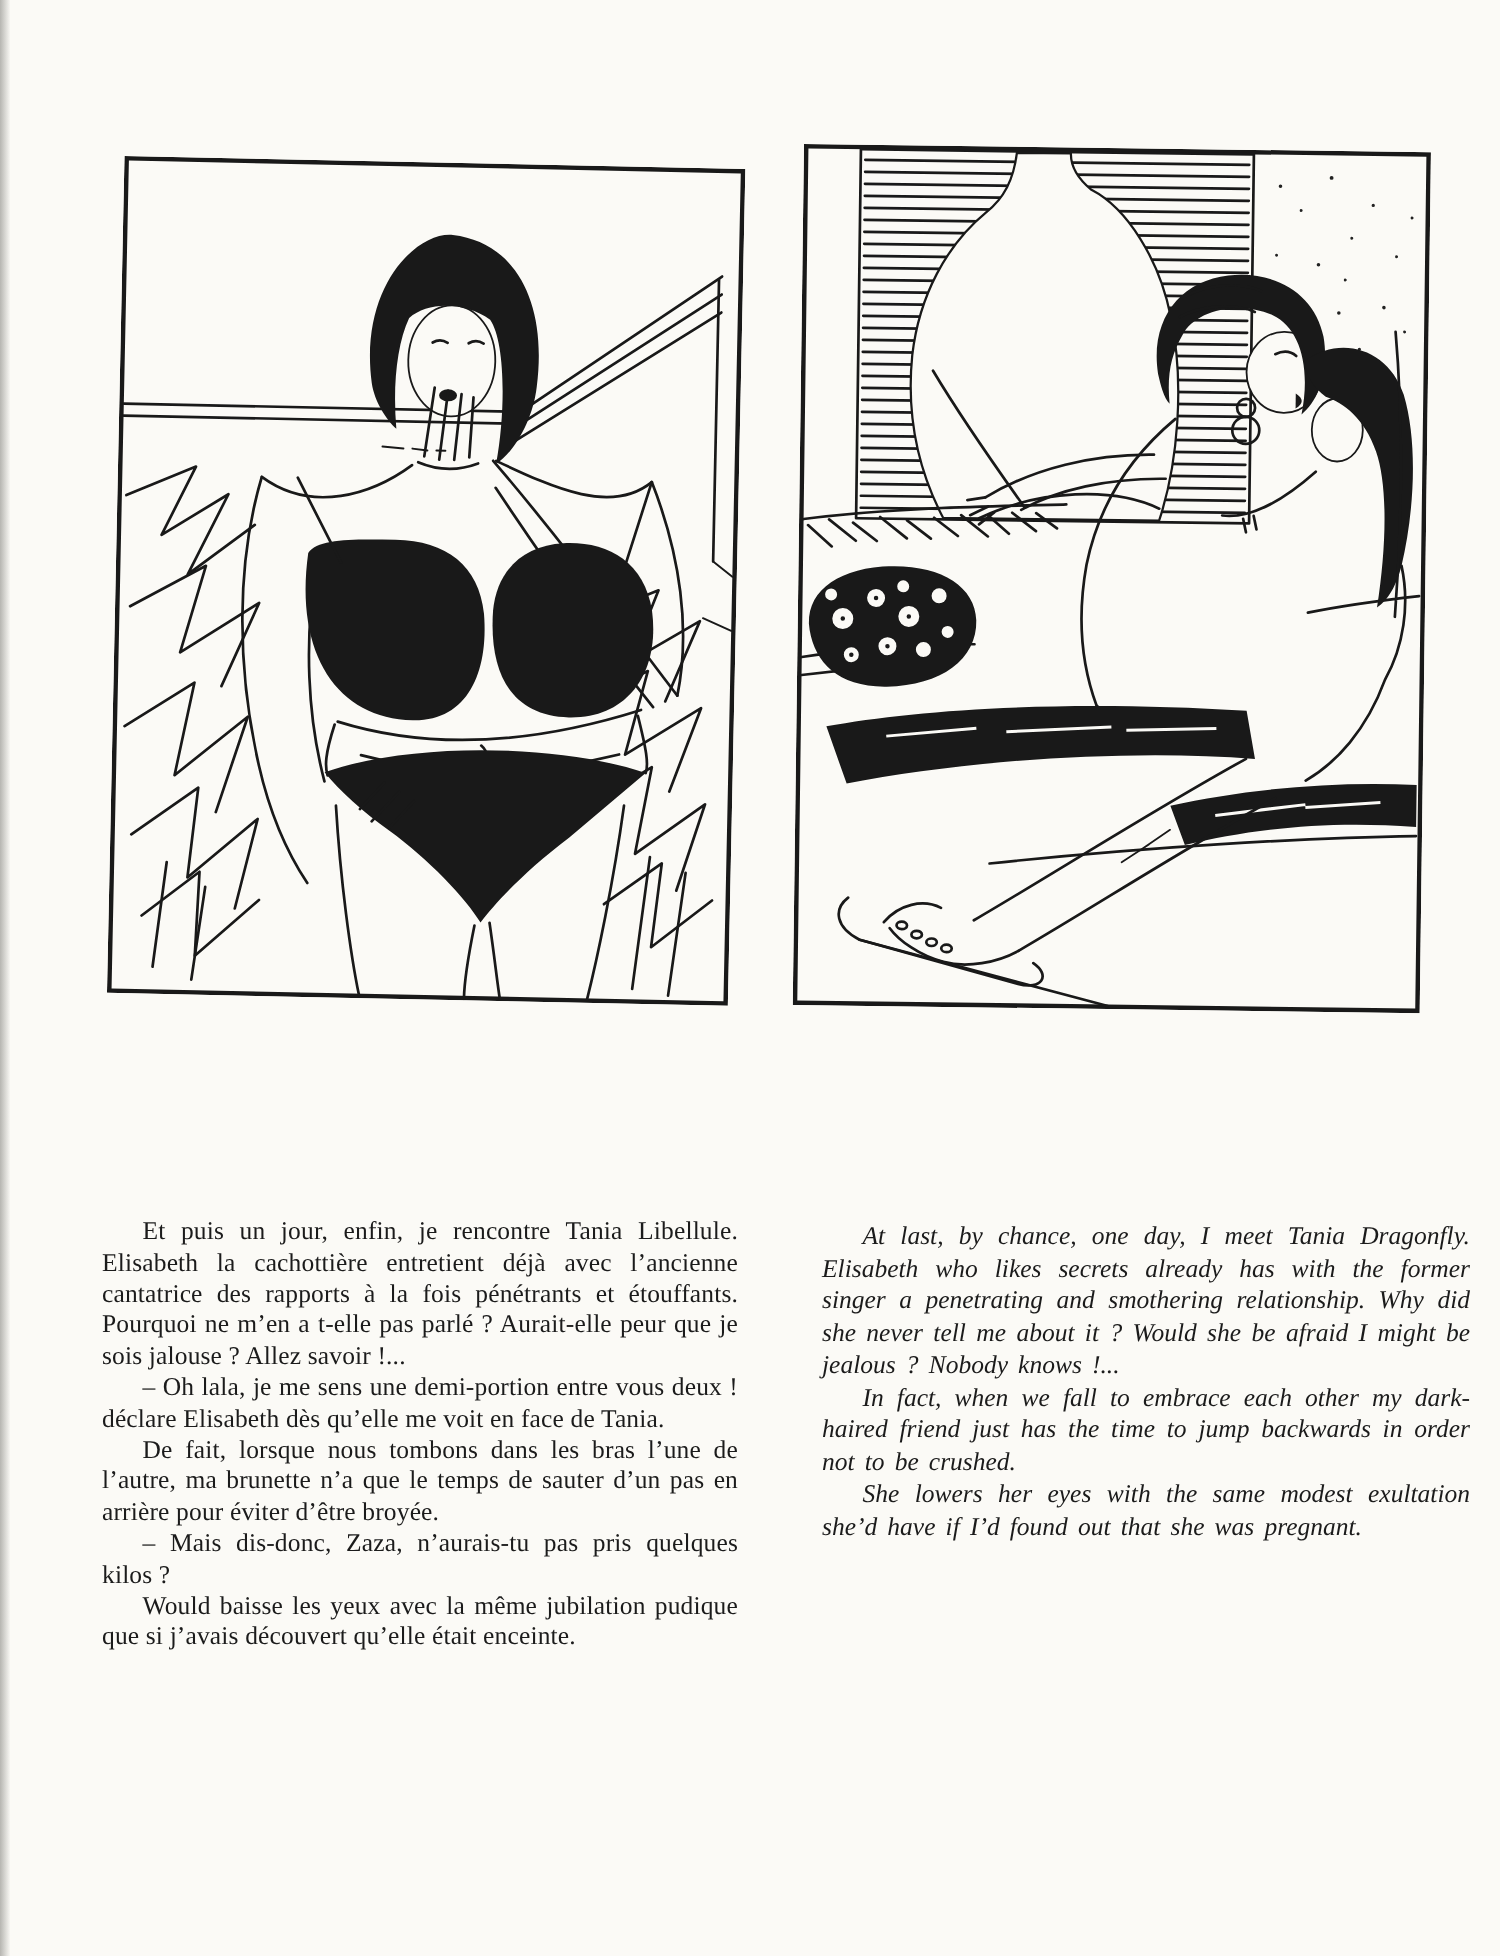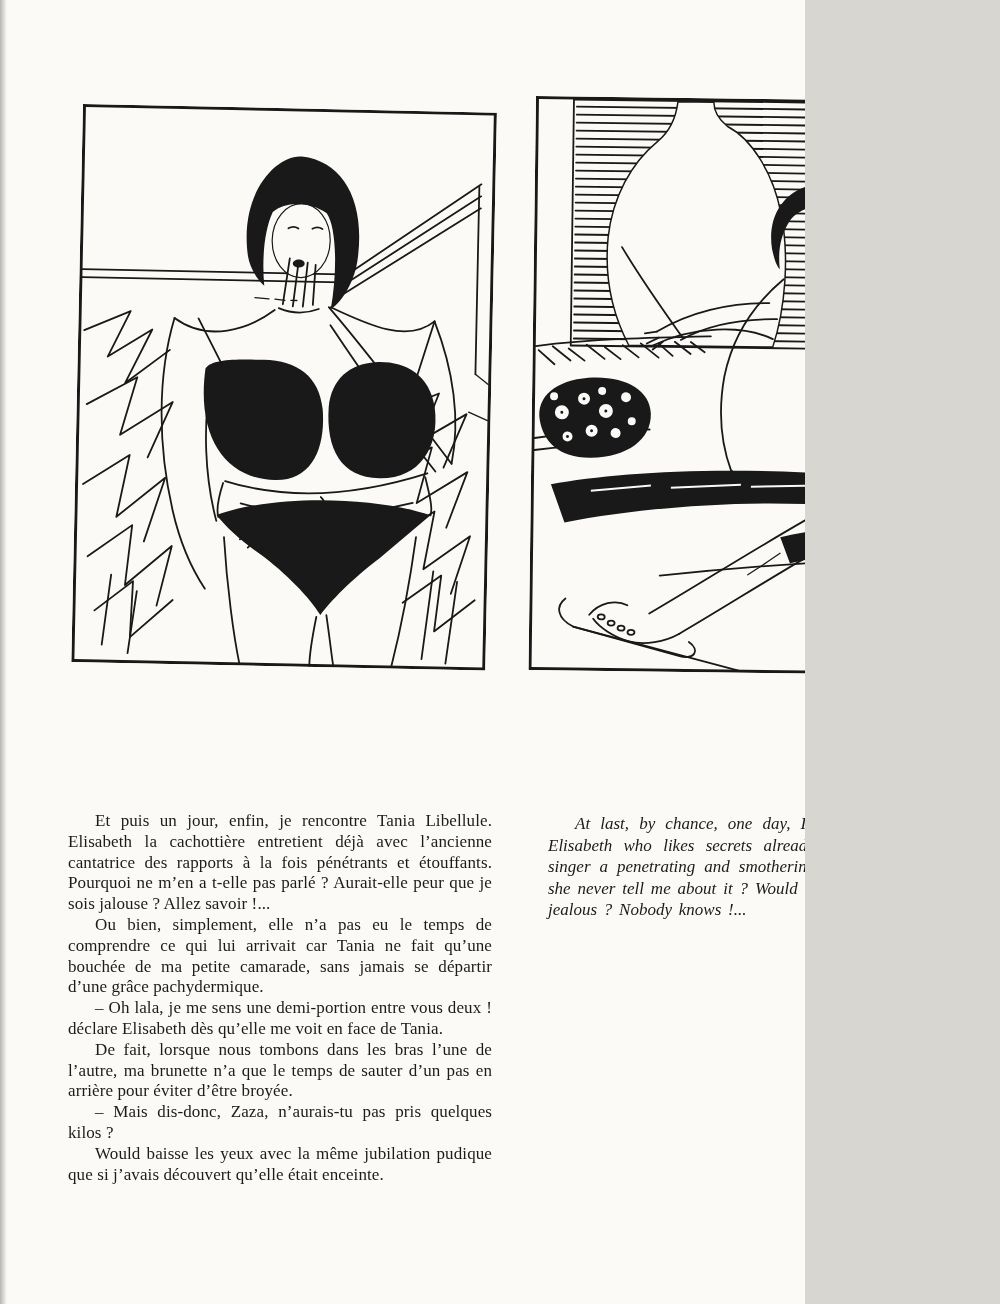--- a/index.html
+++ b/index.html
@@ -1,17 +1,17 @@
 <!DOCTYPE html>
 <html><head>
 <meta charset="utf-8">
 <style>
   html,body { margin:0; padding:0; background:#d8d6d0; }
   .page {
-    position:relative; width:805px; height:1304px;
+    position:relative; width:1000px; height:1304px;
     background:#fbfaf6; color:#1b1b1b; overflow:hidden;
     font-family:"Liberation Serif", serif;
   }
   .edge-shadow {
     position:absolute; left:0; top:0; width:7px; height:100%;
     background:linear-gradient(to right, rgba(70,70,65,.38), rgba(70,70,65,0));
     pointer-events:none;
   }
   .panel { position:absolute; }
   .panel svg { display:block; }
@@ -208,25 +208,26 @@
         </g>
         <path class="ink" stroke-width="2.2" d="M36,502 C26,510 28,522 44,530 L150,558 C166,562 172,552 160,544"></path>
         <path class="ink" stroke-width="1.6" d="M60,518 C70,506 86,502 98,508"></path>
         <path class="ink" stroke-width="1.6" d="M44,530 L210,572"></path>
       </g>
     </svg>
   </div>
 
   <div class="col col-fr">
     <p>Et puis un jour, enfin, je rencontre Tania Libellule. Elisabeth la cachottière entretient déjà avec l’ancienne cantatrice des rapports à la fois pénétrants et étouffants. Pourquoi ne m’en a t-elle pas parlé ? Aurait-elle peur que je sois jalouse ? Allez savoir !...</p>
-    <p>Ou bien, simplement, elle n’a pas eu le temps de comprendre ce qui lui arrivait car Tania ne fait qu’une bouchée de ma petite camarade, sans jamais se départir d’une grâce pachydermique.</p>
     <p>– Oh lala, je me sens une demi-portion entre vous deux ! déclare Elisabeth dès qu’elle me voit en face de Tania.</p>
     <p>De fait, lorsque nous tombons dans les bras l’une de l’autre, ma brunette n’a que le temps de sauter d’un pas en arrière pour éviter d’être broyée.</p>
     <p>– Mais dis-donc, Zaza, n’aurais-tu pas pris quelques kilos ?</p>
     <p>Would baisse les yeux avec la même jubilation pudique que si j’avais découvert qu’elle était enceinte.</p>
   </div>
 
   <div class="col col-en">
     <p>At last, by chance, one day, I meet Tania Dragonfly. Elisabeth who likes secrets already has with the former singer a penetrating and smothering relationship. Why did she never tell me about it ? Would she be afraid I might be jealous ? Nobody knows !...</p>
+    <p>In fact, when we fall to embrace each other my dark-haired friend just has the time to jump backwards in order not to be crushed.</p>
+    <p>She lowers her eyes with the same modest exultation she’d have if I’d found out that she was pregnant.</p>
   </div>
 
   <div class="page-number">45</div>
 </div>
 
 </body></html>

